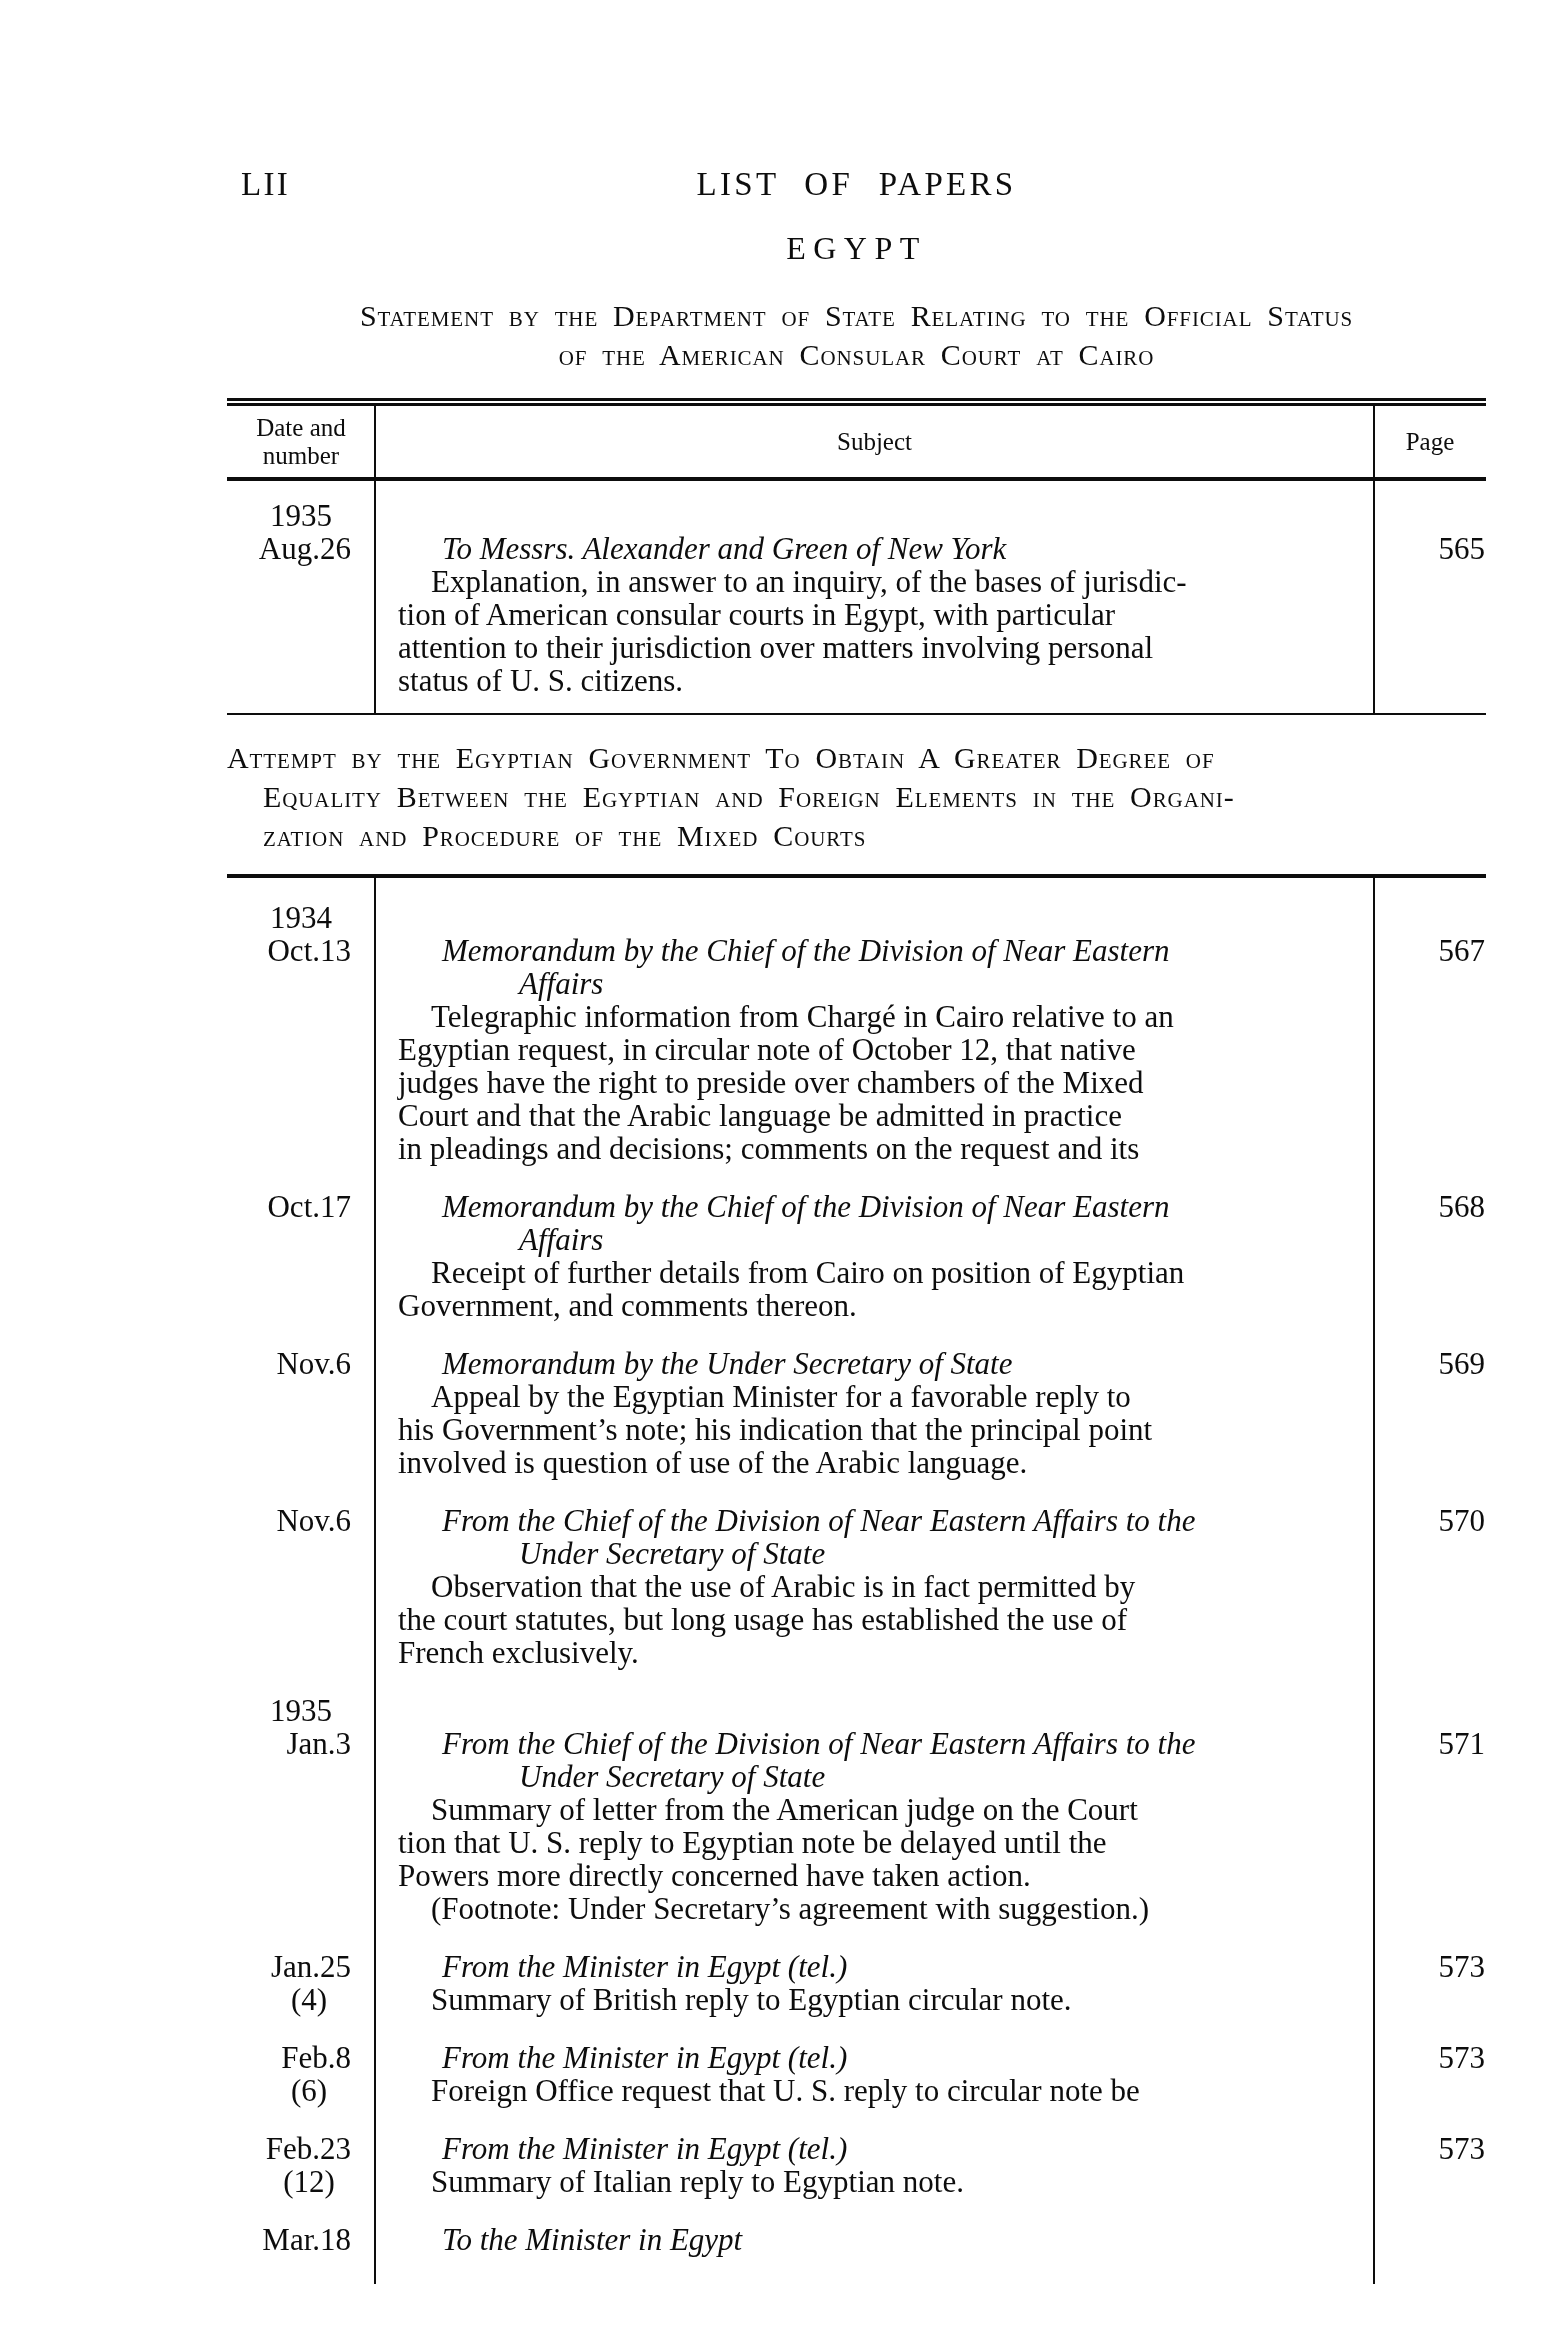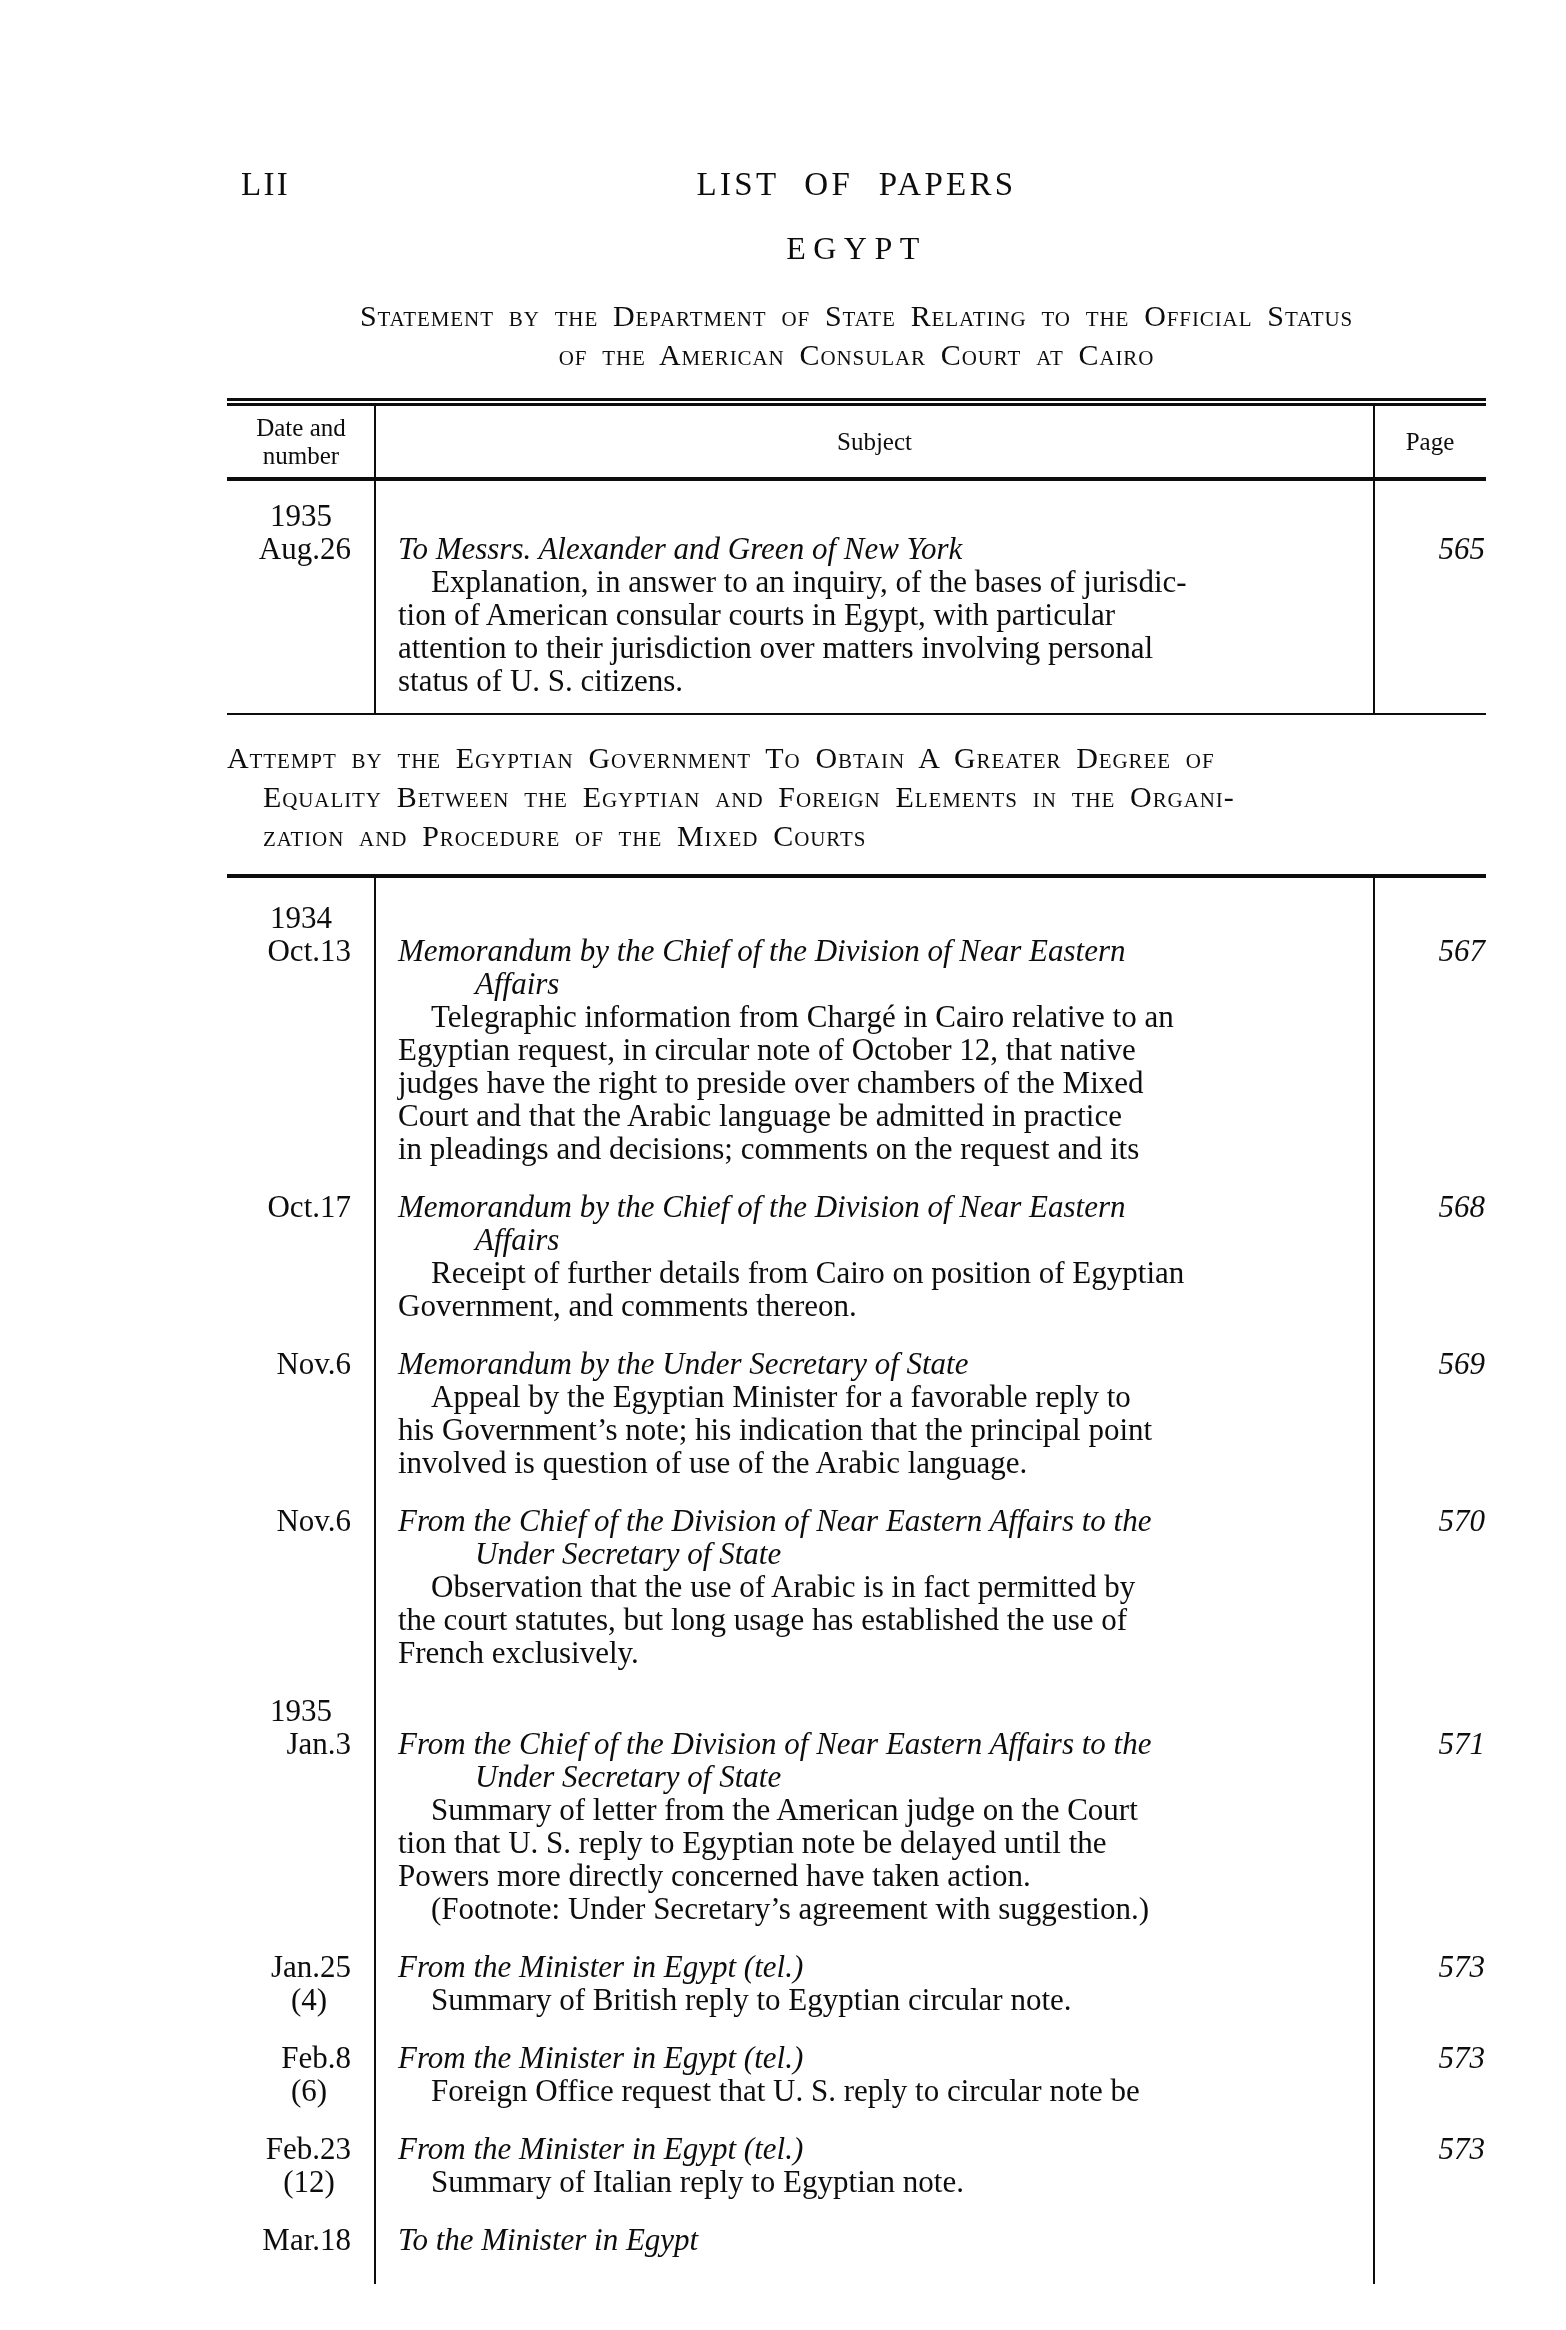--- a/index.html
+++ b/index.html
@@ -56,27 +56,27 @@
   .trow { display: grid; grid-template-columns: 148px 999px 112px; }
   .trow + .trow { margin-top: 25px; }
 
   .cell-date .year { text-align: center; }
   .dateline { display: flex; justify-content: flex-end; padding: 0 24px 0 5.6px; }
   .docnum { text-align: center; padding-left: 16px; }
 
   .cell-subj { padding: 0 20.5px 0 23px; }
   .cell-subj.off1 { margin-top: 33px; }
   .doc-title { font-style: italic; }
-  .tline { white-space: nowrap; }
+  .tline { white-space: nowrap; margin-left: 44px; }
   .tline.cont { padding-left: 77px; }
   .bline { white-space: nowrap; }
   .bline.indent { padding-left: 33px; }
 
   .cell-page { text-align: right; padding-right: 0.9px; }
-  .pg { display: inline-block; font-style: italic; }
+  .pg { display: inline-block; }
   .pg.off1 { margin-top: 33px; }
 </style>
 </head>
 <body>
 
 <div class="page">
   <div class="content">
 
     <div class="pagehead">
       <div class="folio">LII</div>

